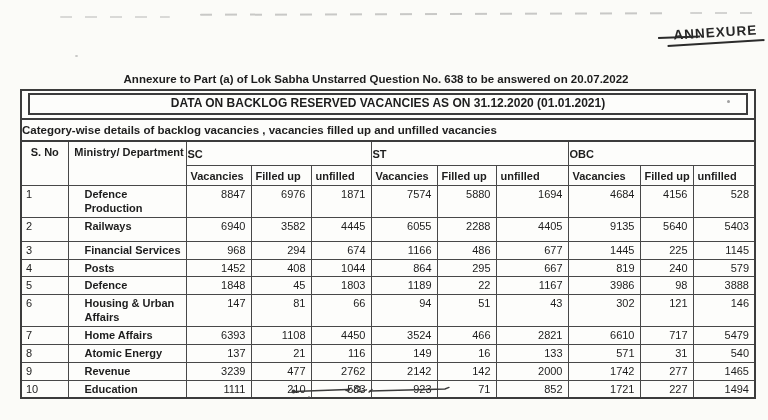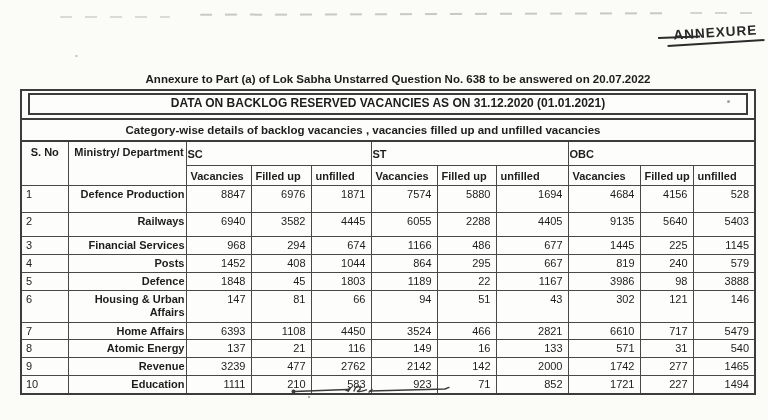--- a/index.html
+++ b/index.html
@@ -34,36 +34,36 @@
     transform:rotate(-3.5deg);
     font-weight:bold;font-size:13.5px;letter-spacing:1px;color:#262626;
     border-bottom:2px solid #2b2b2b;padding-bottom:2px;text-align:center;
   }
   .annexure::before{
     content:"";position:absolute;left:-9px;top:9px;width:42px;height:2px;
     background:#2b2b2b;transform:rotate(1.5deg);
   }
   
   .heading{
-    position:absolute;top:73px;left:30px;width:736px;
+    position:absolute;top:73px;left:8px;width:736px;
     text-align:center;font-size:11.5px;font-weight:bold;
   }
   
   .doc{
     position:absolute;left:20px;top:89px;width:736px;
     border:2px solid #3c3c3c;background:#fdfdfb;box-sizing:border-box;
   }
   .title-strip{border-bottom:2px solid #3c3c3c;padding:2px 6px 3px 6px;position:relative;}
   .title-box{
     border:2px solid #3c3c3c;text-align:center;font-weight:bold;font-size:12px;
     padding:1px 0 2px 0;line-height:15px;
   }
   .title-dot{right:24px;top:9px;width:3px;height:3px;opacity:.7;}
   .subtitle-strip{
-    border-bottom:2px solid #3c3c3c;text-align:center;font-weight:bold;
+    border-bottom:2px solid #3c3c3c;text-align:left;font-weight:bold;
     font-size:11.5px;padding:3px 50px 3px 0;line-height:14px;
   }
   table{
     width:100%;border-collapse:collapse;border-style:hidden;
     table-layout:fixed;font-size:11px;
   }
   th,td{border:1.5px solid #484848;overflow:hidden;white-space:nowrap;}
   thead th{font-weight:bold;background:transparent;}
   .sno-h{text-align:center;vertical-align:top;padding-top:4px;}
   .ministry-h{text-align:center;vertical-align:top;padding:4px 0 0 4px;}
@@ -74,21 +74,21 @@
   tbody tr:nth-child(2){height:24px;}
   tbody tr:nth-child(4){height:17px;}
   tbody tr:nth-child(5){height:17px;}
   tbody tr:nth-child(6){height:32px;}
   tbody tr:nth-child(7){height:17px;}
   tbody tr:nth-child(8){height:17px;}
   tbody tr:nth-child(10){height:16px;}
   tbody td{vertical-align:top;padding-top:2px;}
   tbody td.sno{text-align:left;padding-left:4px;}
   tbody td.ministry{
-    font-weight:bold;text-align:right;padding-left:4px;
+    font-weight:bold;text-align:left;padding-left:16px;
     white-space:normal;line-height:1.25;margin-left:32px;
   }
   tbody td.num{text-align:right;padding-right:5px;}
   
   .squiggle{position:absolute;left:287px;top:381px;}
 </style>
 </head>
 <body>
 
 <div class="noise-line noise-a"></div>

